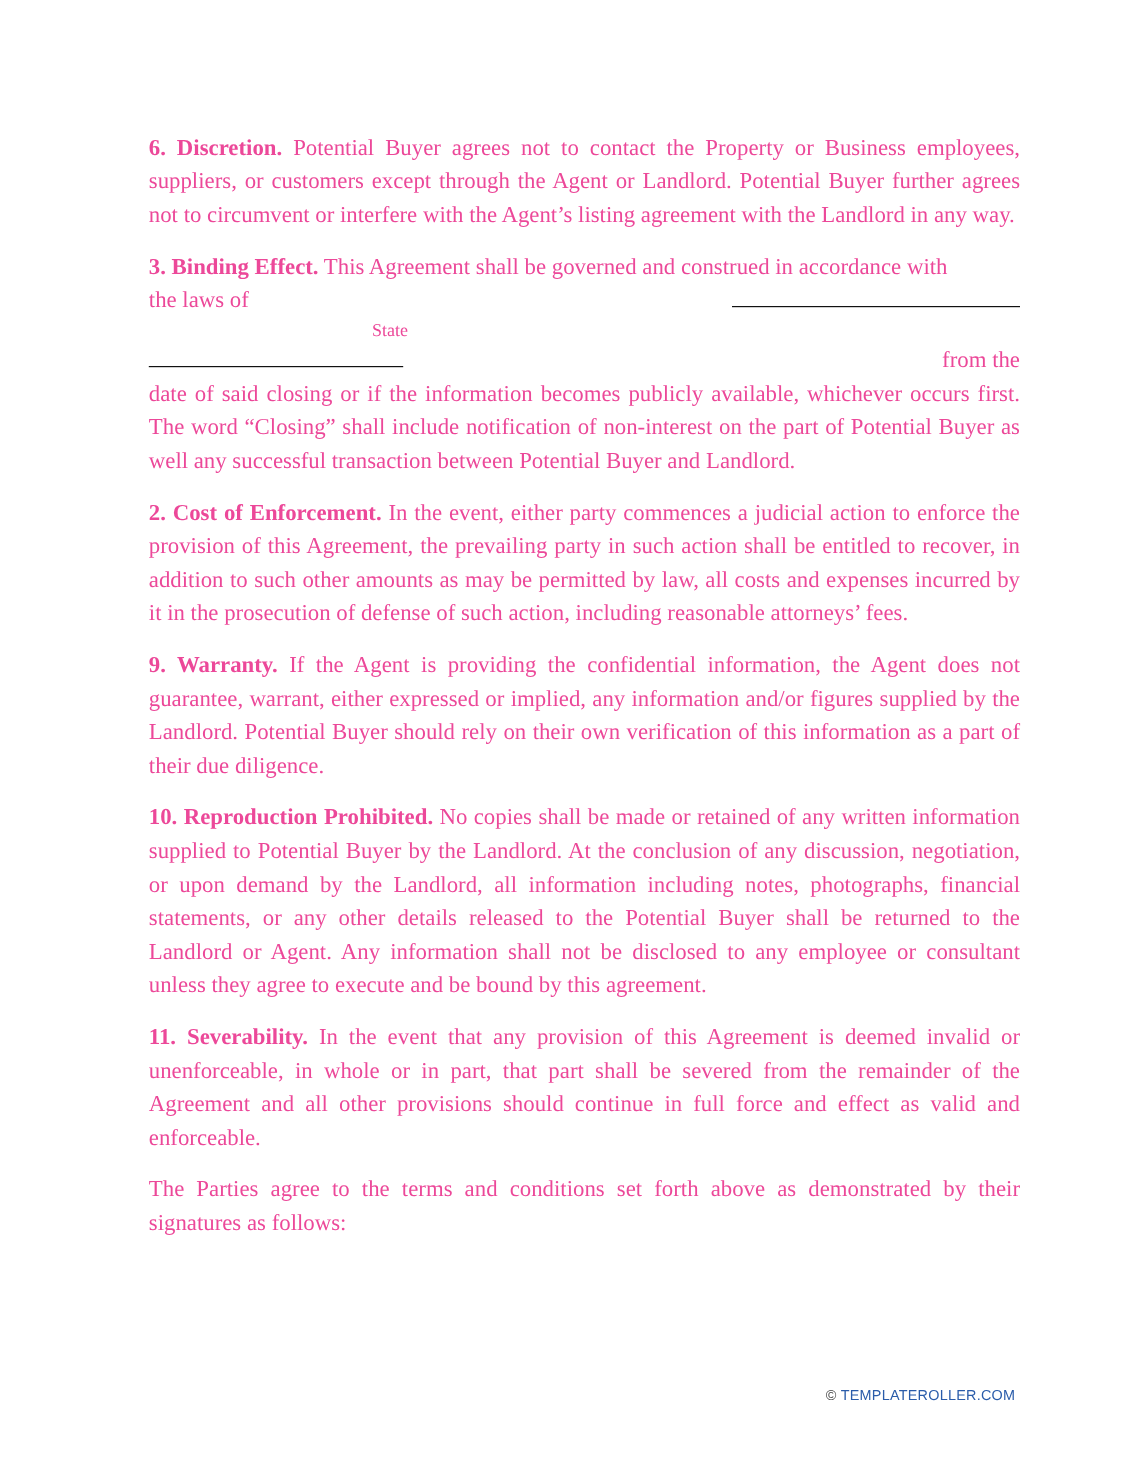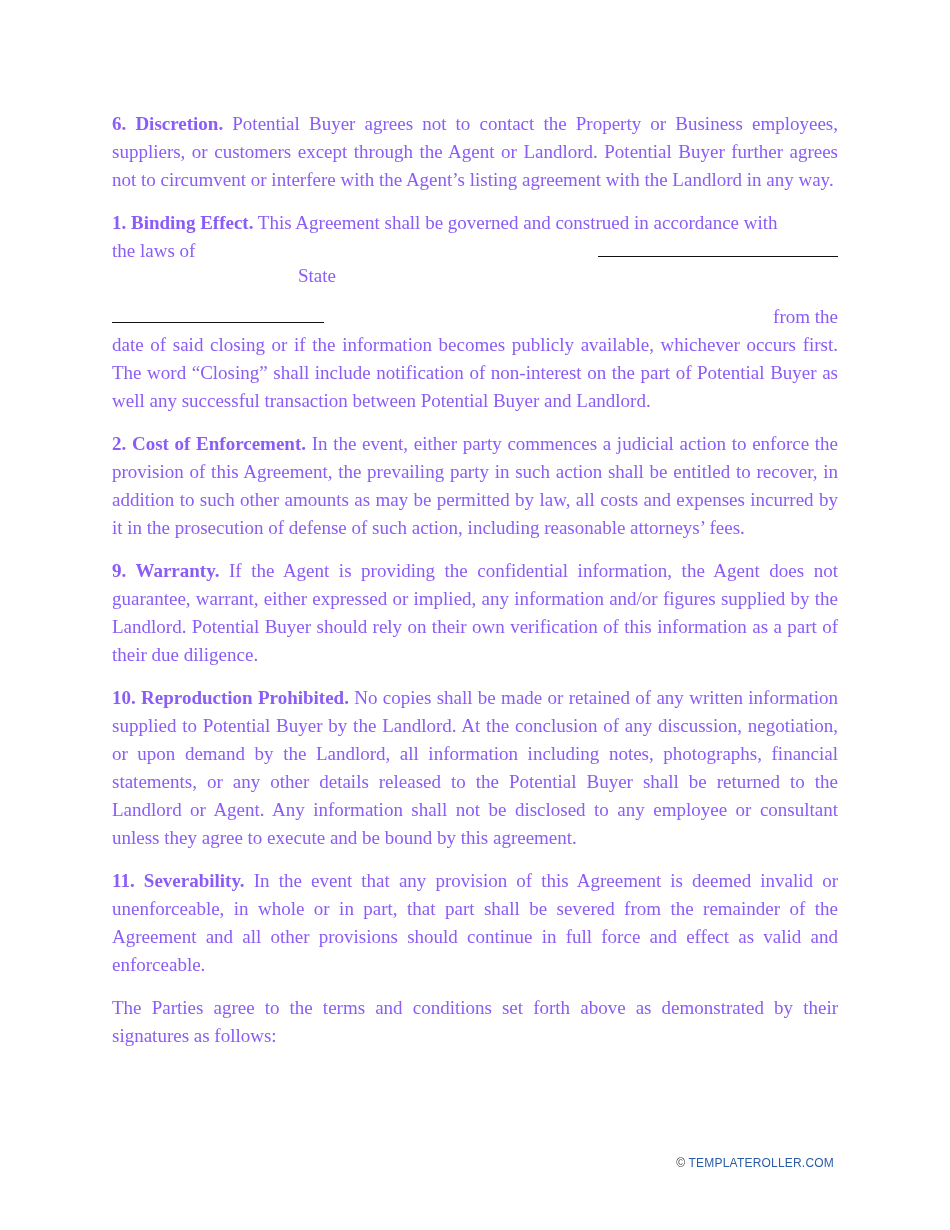--- a/index.html
+++ b/index.html
@@ -1,42 +1,42 @@
 <!DOCTYPE html>
 <html><head>
 <meta charset="utf-8">
 <style>
   html, body { margin: 0; padding: 0; background: #ffffff; }
   body { width: 950px; height: 1230px; position: relative; overflow: hidden; }
   .page {
-    position: absolute; left: 112px; top: 110px; width: 726px;
+    position: absolute; left: 124px; top: 110px; width: 726px;
     font-family: "Liberation Serif", serif; font-size: 19px; line-height: 28px;
-    color: #8b5cf6; text-align: justify;
+    color: #ec4899; text-align: justify;
   }
   .para { margin: 0 0 15px 0; }
   .para b { font-weight: bold; }
   .blank { display: inline-block; border-bottom: 1px solid #111; height: 18px; vertical-align: baseline; }
   .line-flex { display: flex; justify-content: space-between; align-items: baseline; }
-  .caption { font-size: 19px; line-height: 18px; margin-left: 186px; margin-top: 2px; margin-bottom: 18px; }
+  .caption { font-size: 15px; line-height: 18px; margin-left: 186px; margin-top: 2px; margin-bottom: 2px; }
   .footer {
-    position: absolute; right: 116px; top: 1156px;
+    position: absolute; right: 104px; top: 1156px;
     font-family: "Liberation Sans", sans-serif; font-size: 12px; color: #2a5caa; letter-spacing: 0.2px;
   }
   .footer .copy { color: #444; }
 </style>
 </head>
 <body>
 
 <div class="page">
   <p class="para">
     <b>6. Discretion.</b><span> Potential Buyer agrees not to contact the Property or Business employees, suppliers, or customers except through the Agent or Landlord. Potential Buyer further agrees not to circumvent or interfere with the Agent’s listing agreement with the Landlord in any way.</span>
   </p>
 
   <div class="para">
-    <div><b>1. Binding Effect.</b><span> This Agreement shall be governed and construed in accordance with</span></div>
+    <div><b>3. Binding Effect.</b><span> This Agreement shall be governed and construed in accordance with</span></div>
     <div class="line-flex">
       <span>the laws of</span>
       <span class="blank" style="width:240px;"></span>
     </div>
     <div class="caption">State</div>
     <div class="line-flex">
       <span class="blank" style="width:212px;"></span>
       <span>from the</span>
     </div>
     <div>date of said closing or if the information becomes publicly available, whichever occurs first. The word “Closing” shall include notification of non-interest on the part of Potential Buyer as well any successful transaction between Potential Buyer and Landlord.</div>

